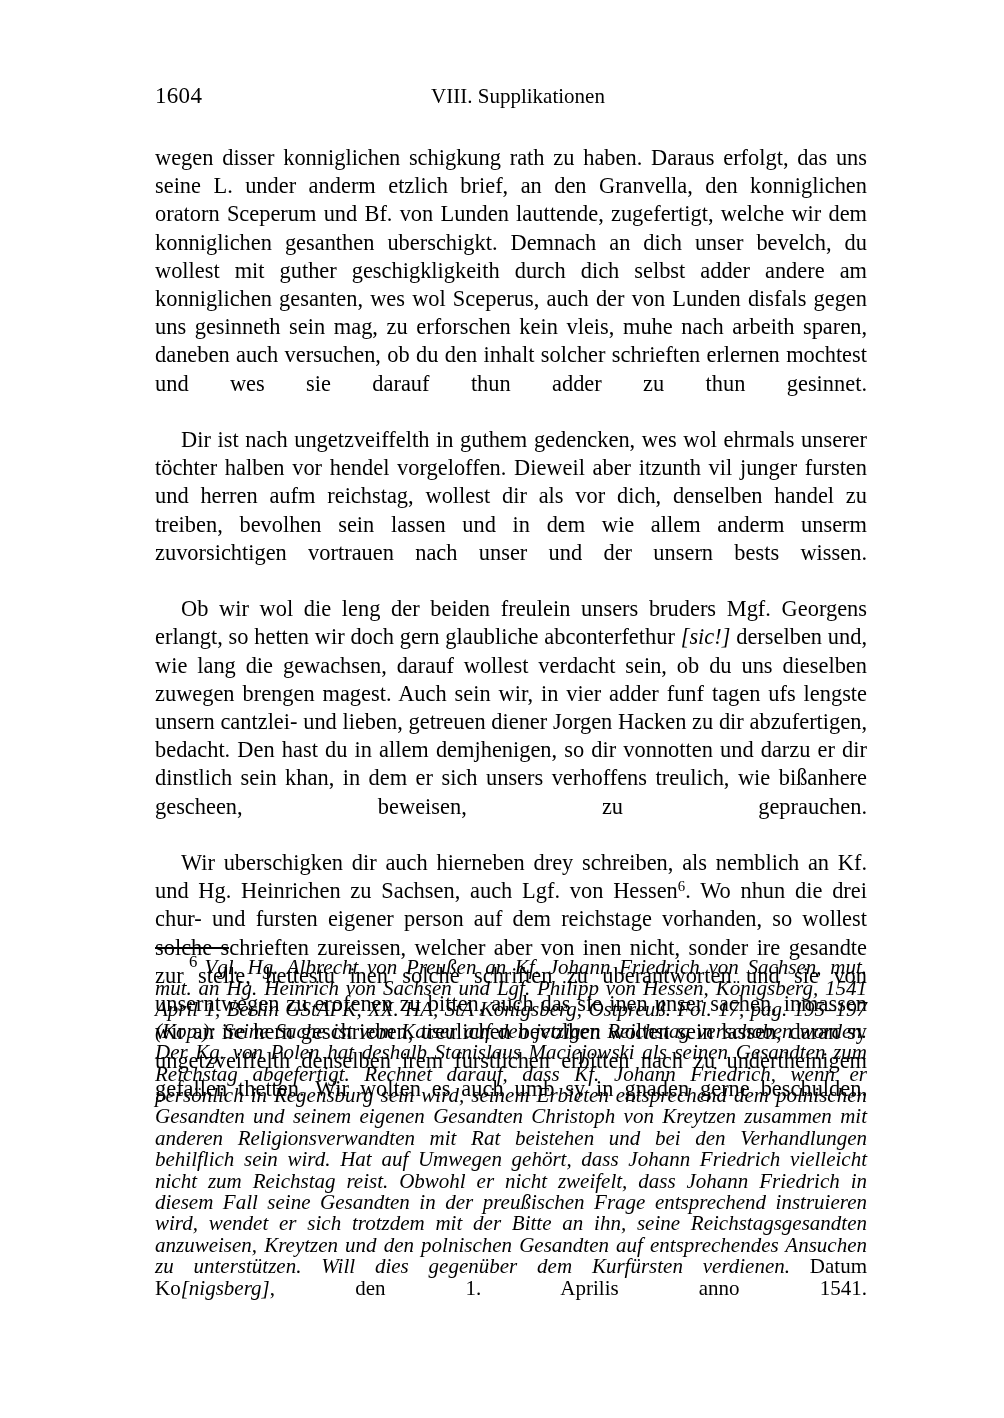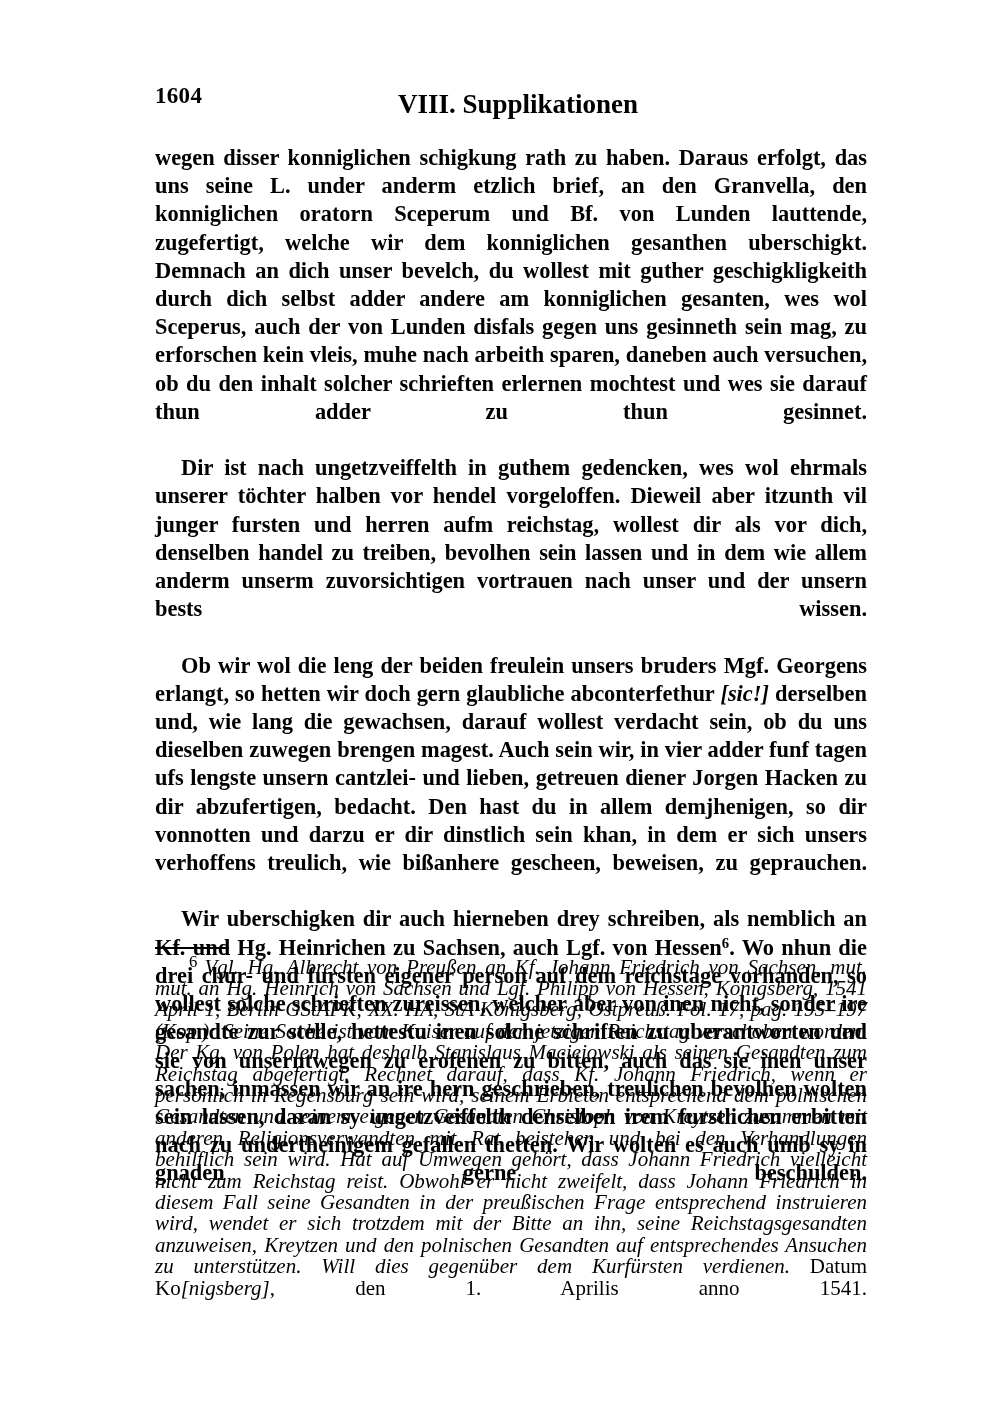--- a/index.html
+++ b/index.html
@@ -15,45 +15,44 @@
     box-sizing: border-box;
     font-family: "Liberation Serif", "DejaVu Serif", serif;
     color: #000000;
     overflow: hidden;
   }
   .content {
     position: absolute;
     left: 155px;
     top: 0;
     width: 712px;
-    font-weight: bold;
   }
 
   
   .runhead {
     position: relative;
     height: 40px;
     margin-top: 76px;
     font-size: 23px;
     line-height: 40px;
   }
   .runhead .folio {
     position: absolute;
     left: 0;
     top: 0;
     letter-spacing: 0.3px;
   }
   .runhead .title {
     position: absolute;
     left: 0;
-    top: 8px;
+    top: 0;
     width: 712px;
     text-align: center;
     text-indent: 14px;
-    font-size: 27px;
+    font-size: 21px;
   }
 
   
   .body {
     margin-top: 28px;
     font-size: 22.4px;
     line-height: 28.2px;
     text-align: justify;
     text-justify: inter-word;
     hyphens: none;

